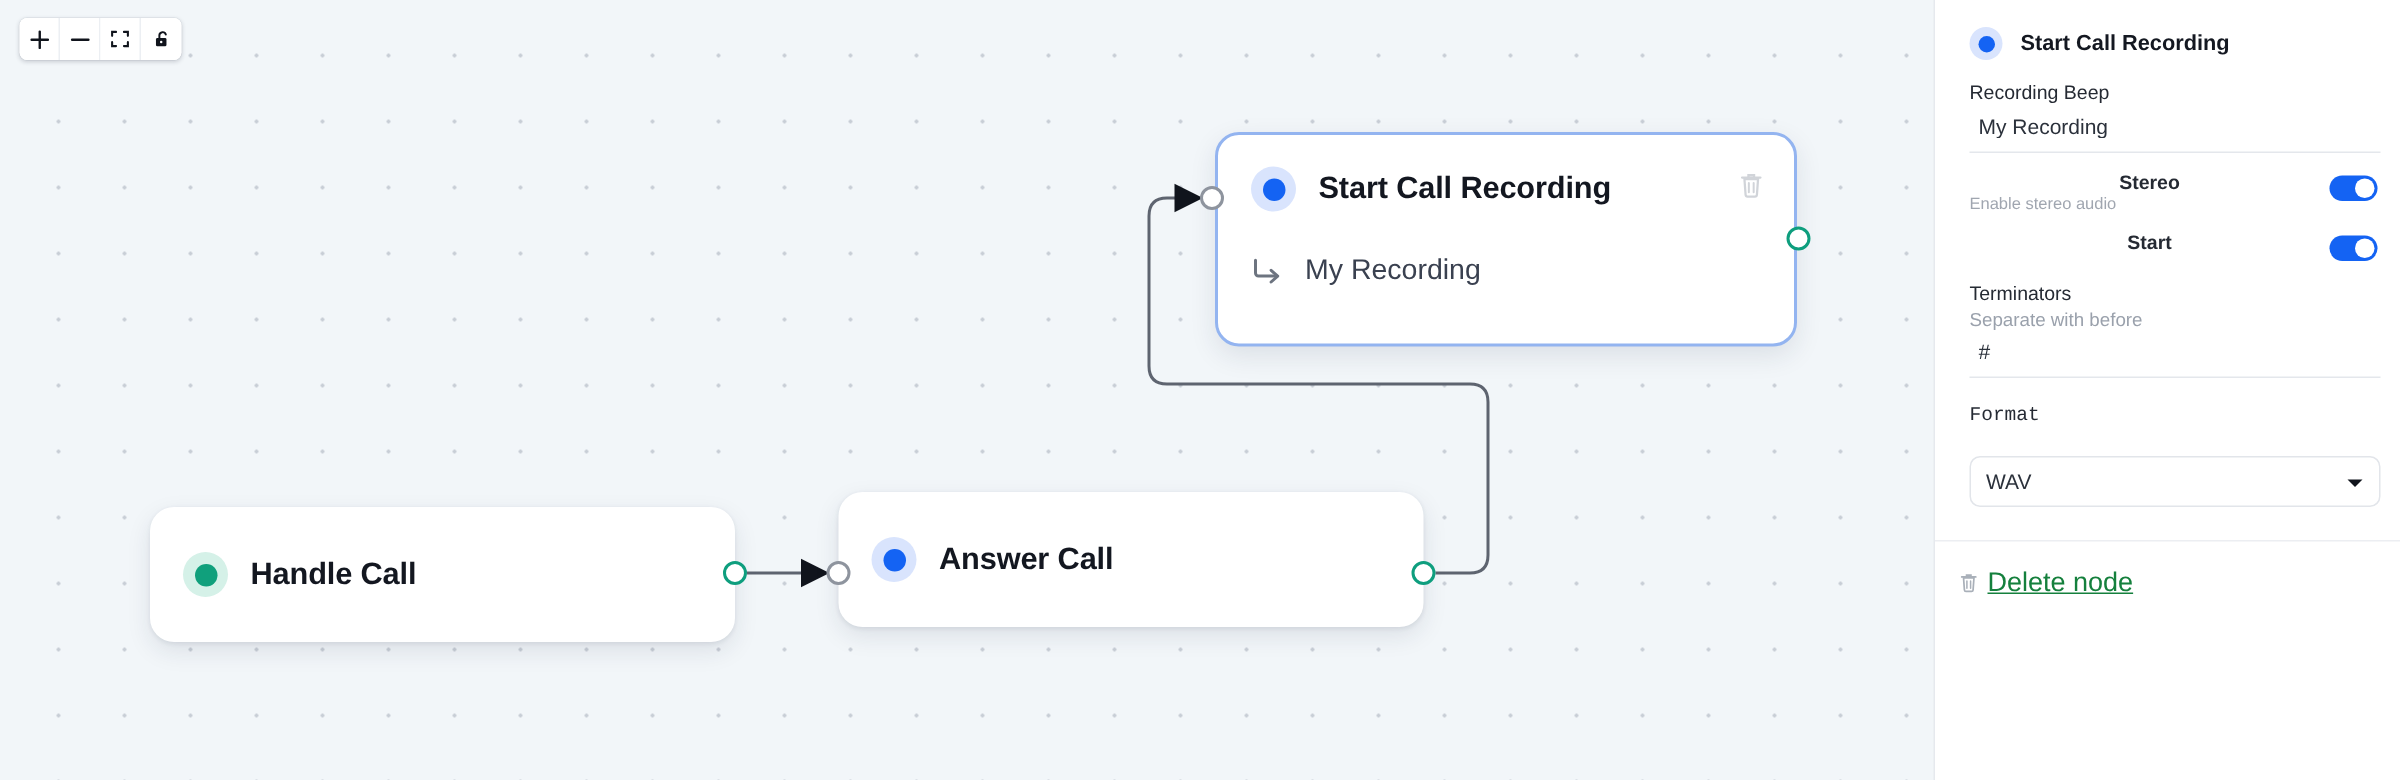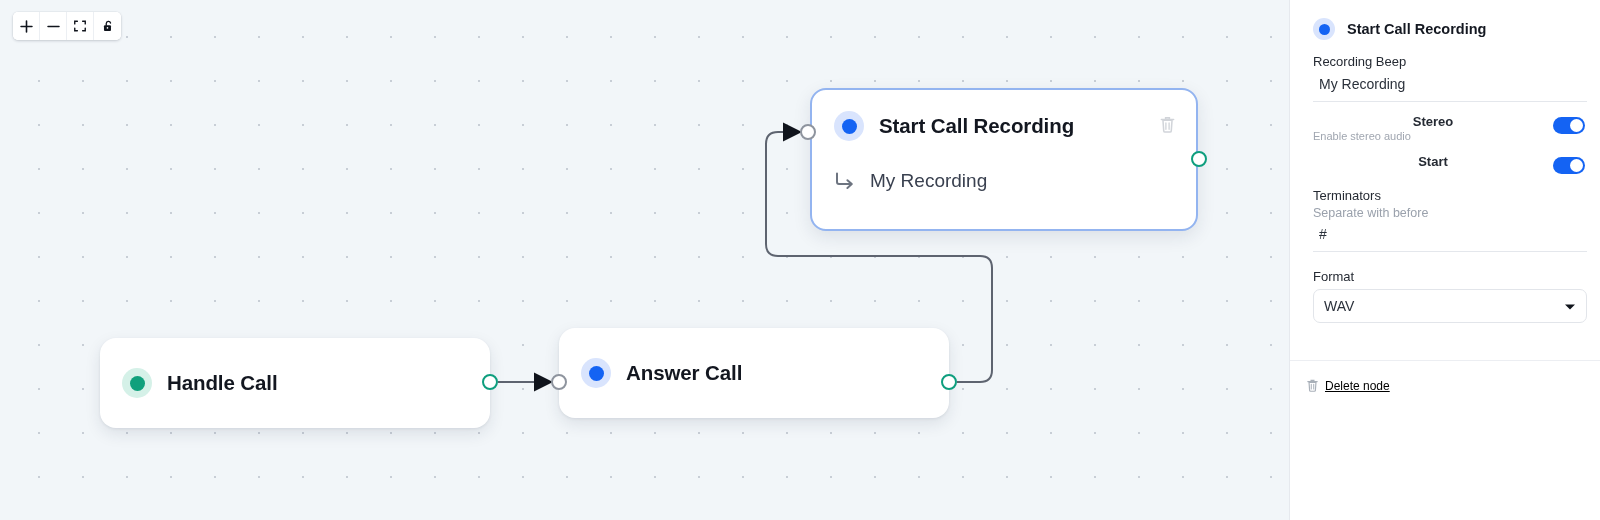--- a/index.html
+++ b/index.html
@@ -176,21 +176,21 @@
     position: absolute; left: 0; right: 0; top: 360px;
     border-top: 1px solid #eceef2;
   }
   #delete-node {
     position: absolute; left: 16px; top: 378px;
     display: flex; align-items: center;
     cursor: pointer;
   }
   #delete-node .dn-icon { margin-right: 6px; display: flex; }
   #delete-node .dn-text {
-    font-size: 12px; color: #000000;
+    font-size: 18px; color: #15803d;
     text-decoration: underline;
   }
 </style>
 </head>
 <body>
 
 <div id="app">
 
   <div id="canvas">
 
@@ -321,21 +321,21 @@
       </div>
     </div>
 
     <div class="field" style="margin-top:14px;">
       <div class="field-label">Terminators</div>
       <div class="field-help">Separate with before</div>
       <input class="field-input" type="text" value="#" placeholder="Terminators" style="">
     </div>
 
     <div class="field" style="margin-top:17px;">
-      <div class="field-label" style="margin-bottom:5px;">Format</div>
+      <div class="field-label" style="margin-bottom:20px;font-family:Liberation Mono, monospace;">Format</div>
     </div>
     <div class="select-wrap">
       <div class="select-box">
         <span>WAV</span>
         <span class="caret">
           <svg width="12" height="8" viewBox="0 0 12 8">
             <path d="M1 1.6 L6 6.6 L11 1.6 Z" fill="#10141c"></path>
           </svg>
         </span>
       </div>

